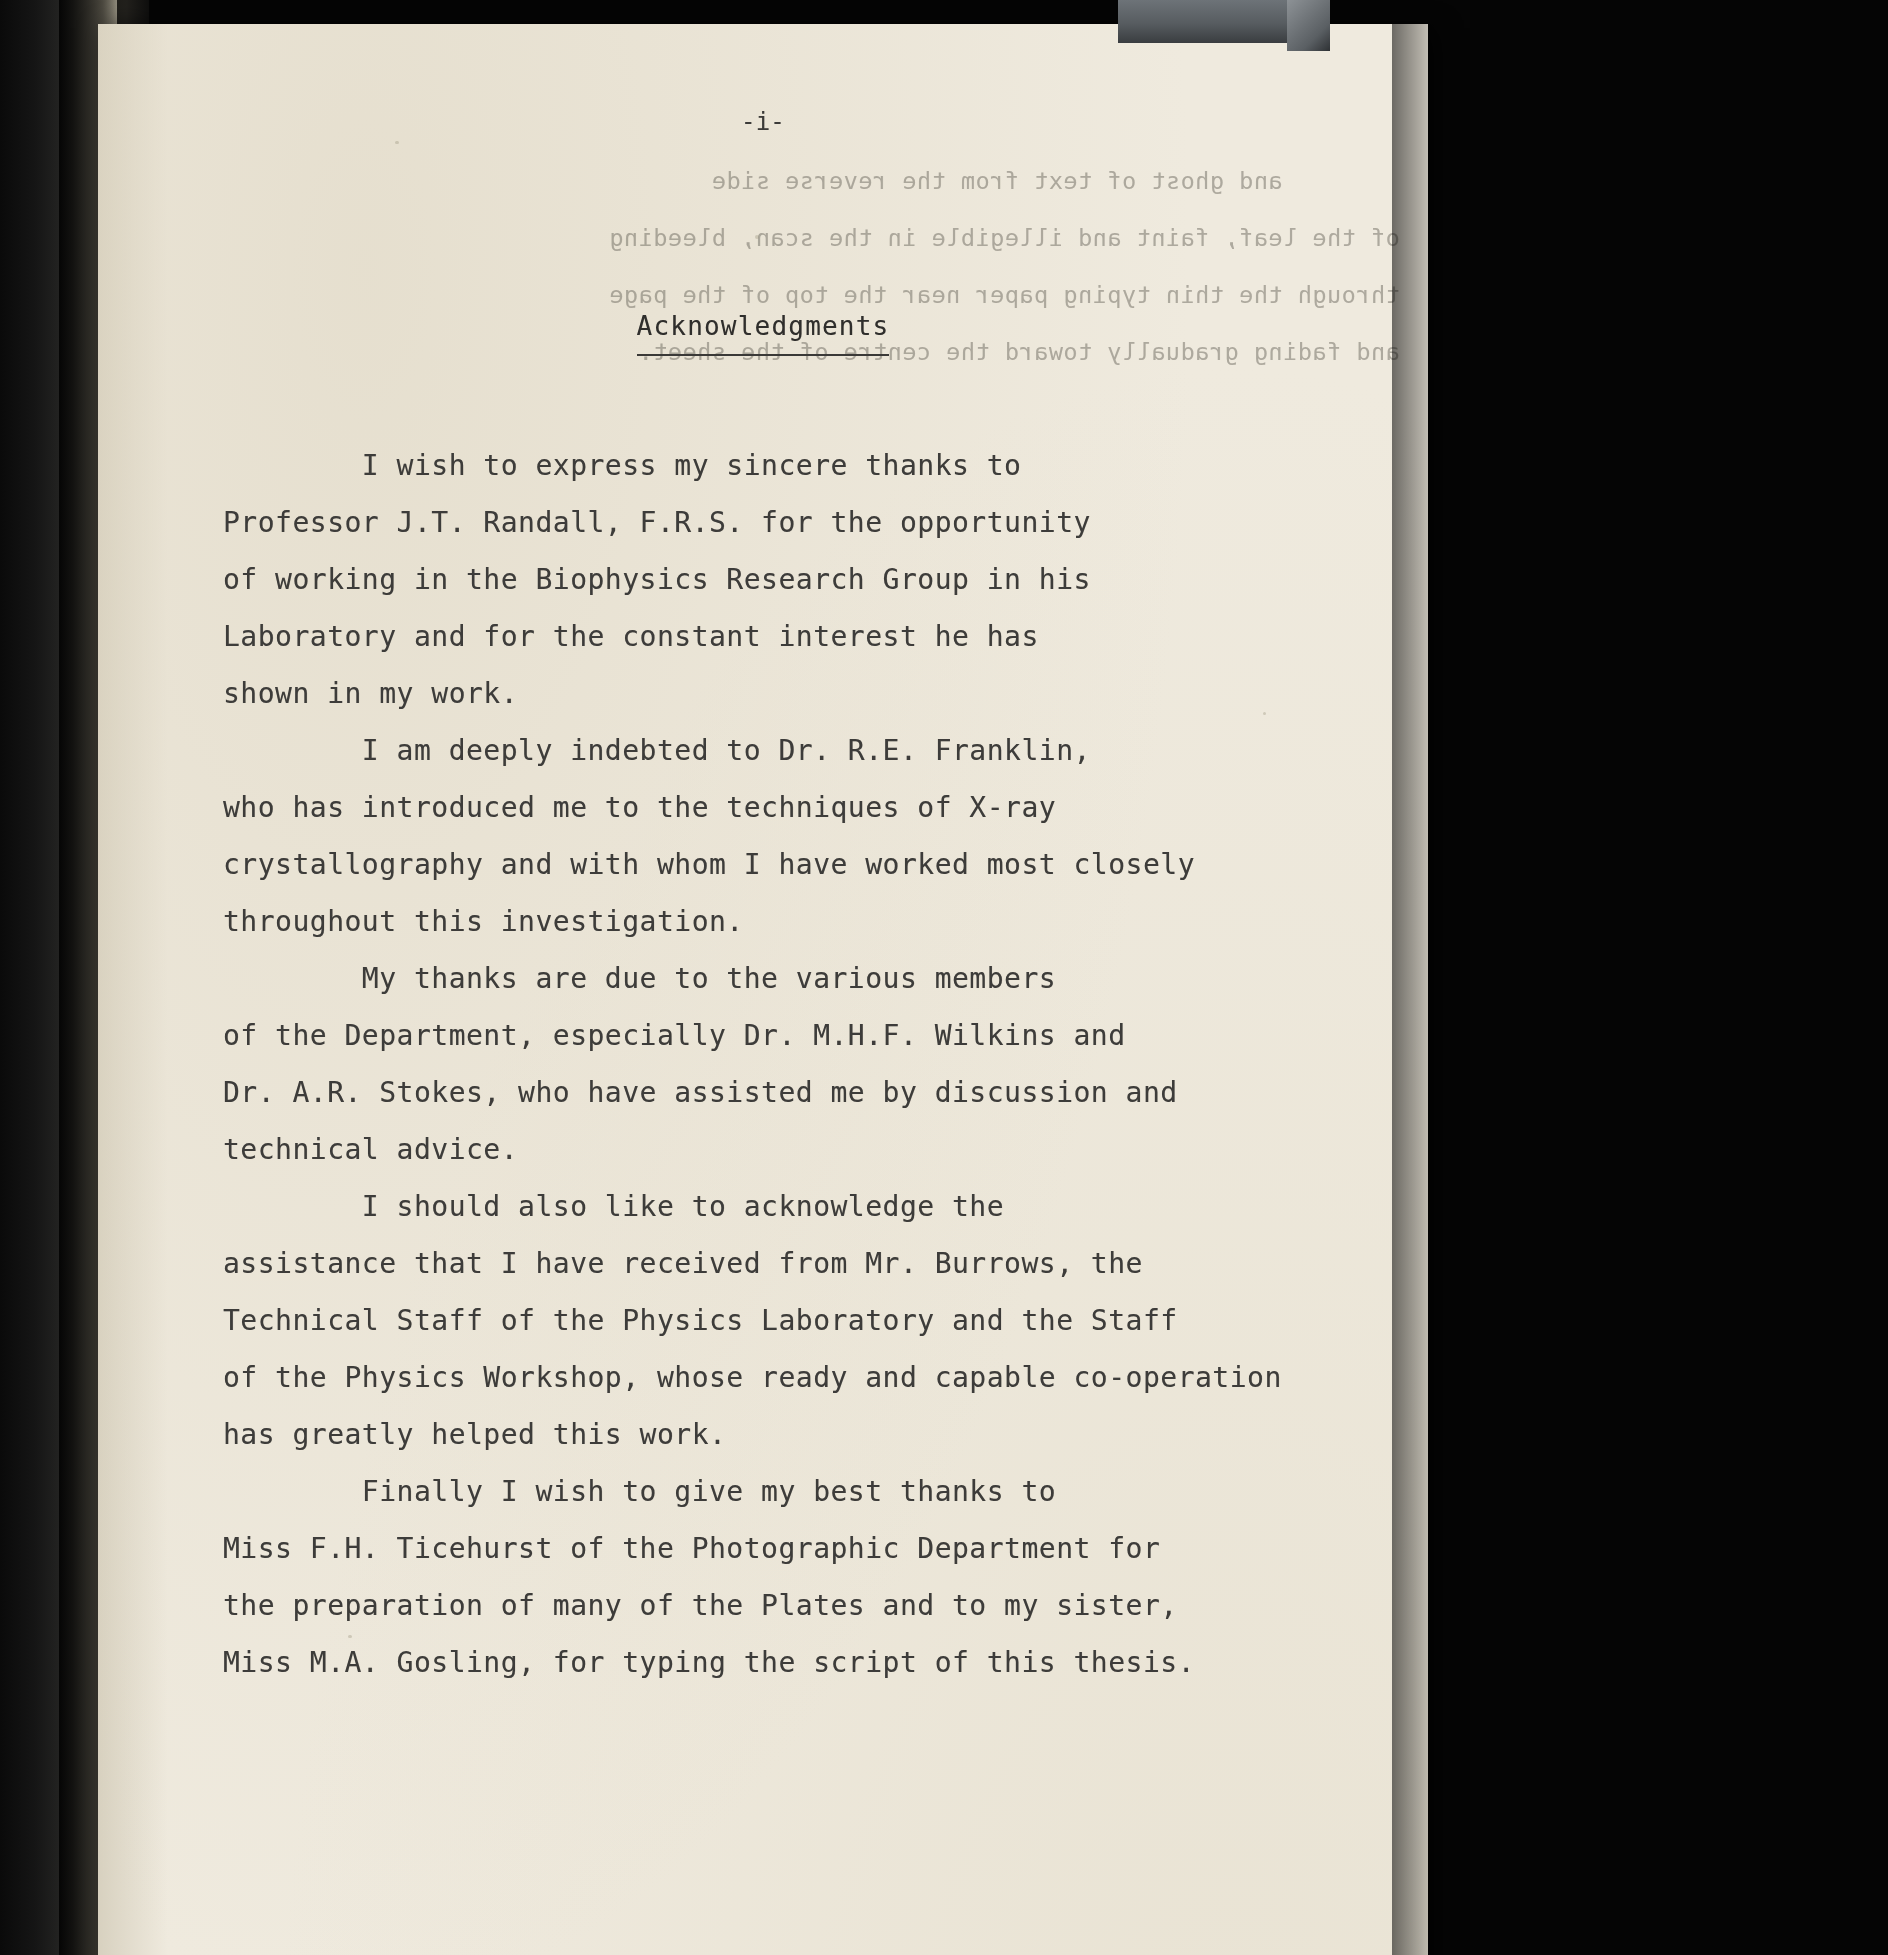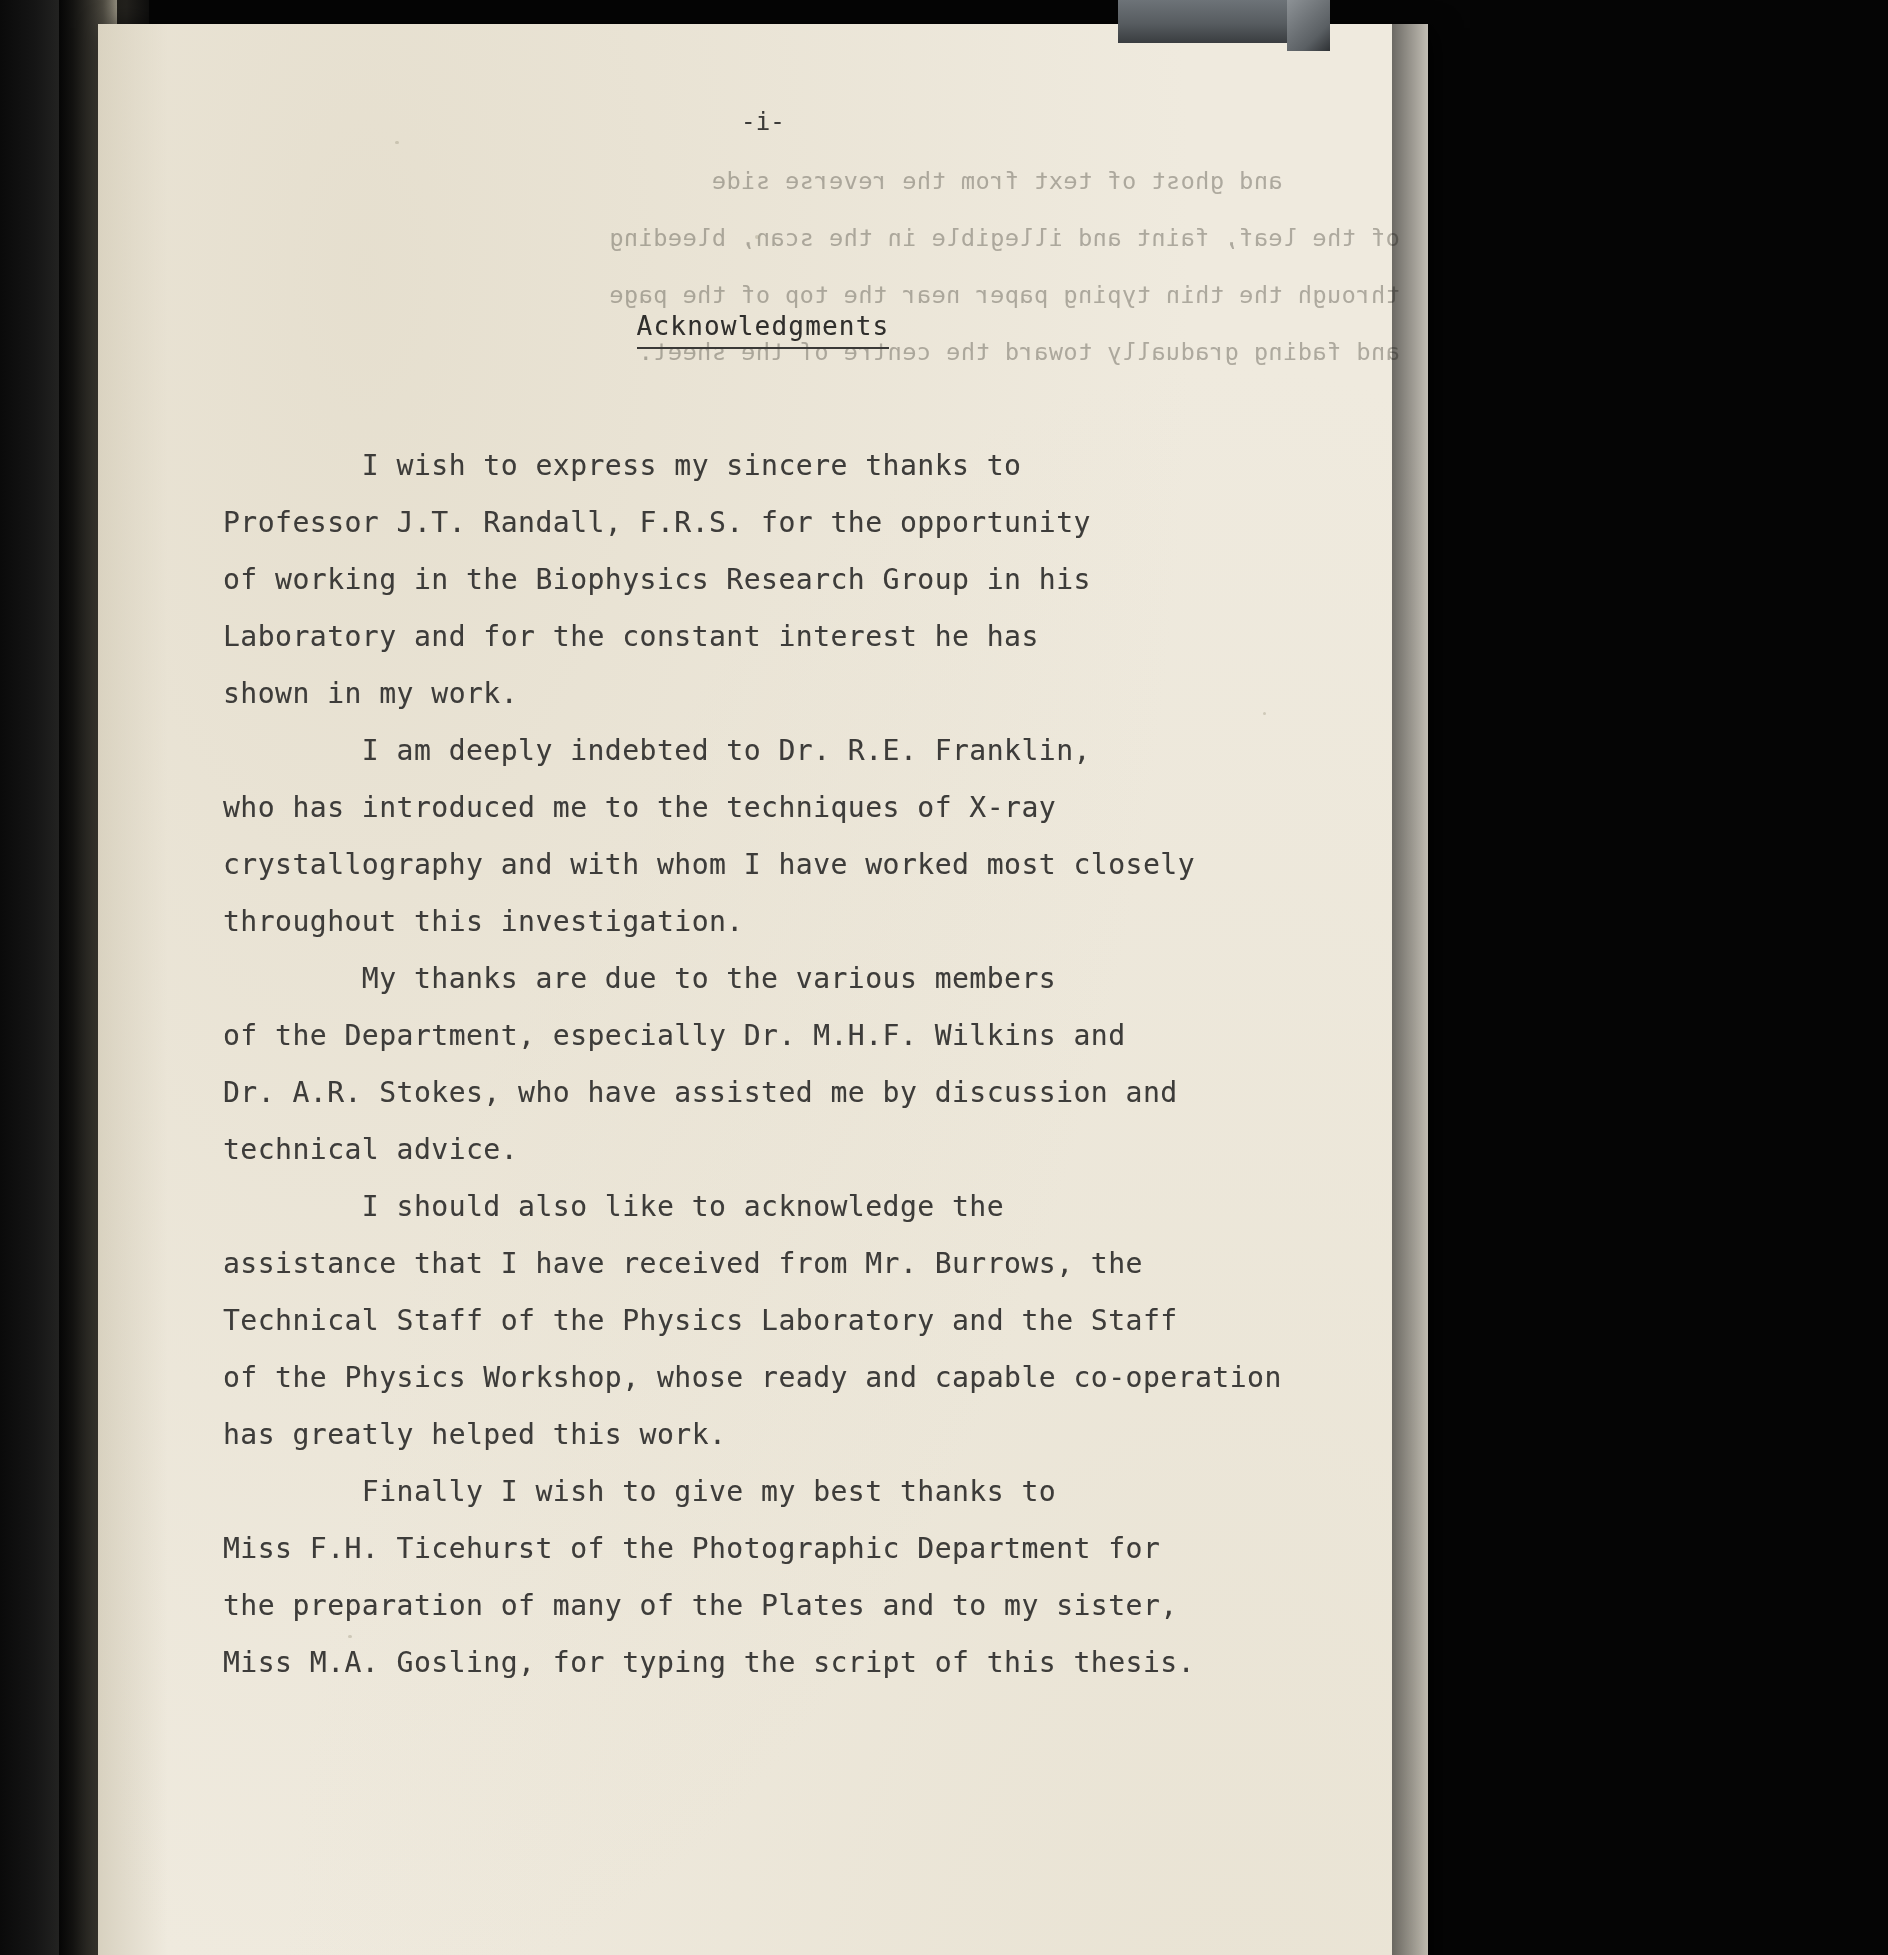--- a/index.html
+++ b/index.html
@@ -107,21 +107,21 @@
     left: 0;
     top: 287px;
     width: 1330px;
     text-align: center;
     font-size: 26px;
     letter-spacing: 1.2px;
     color: #2f2e2c;
   }
   .heading span {
     border-bottom: 2px solid #3a3937;
-    padding-bottom: 6px;
+    padding-bottom: 13px;
   }
 
   .bodytext {
     left: 125px;
     top: 413px;
     width: 1154px;
     font-size: 28px;
     line-height: 57px;
     color: #3d3c3a;
     white-space: pre-wrap;

